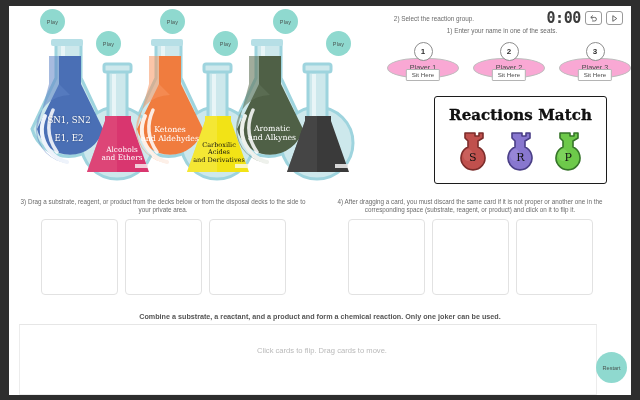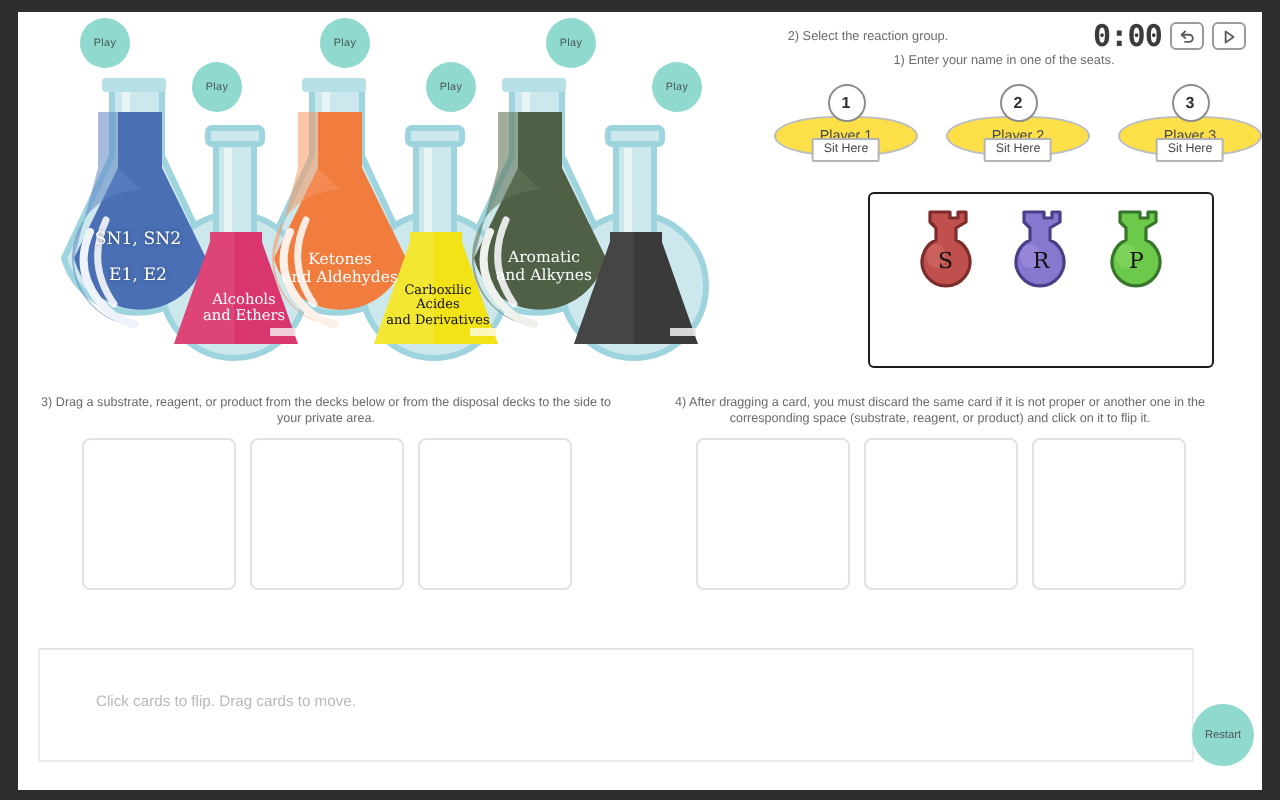--- a/index.html
+++ b/index.html
@@ -109,21 +109,21 @@
     line-height: 17px;
     font-weight: bold;
     position: relative;
     z-index: 3;
   }
   .seat-pill {
     margin-top: -3px;
     height: 20px;
     border: 1px solid #bdbdbd;
     border-radius: 50% / 60%;
-    background: #fde047;
+    background: #f9a8d4;
     font-size: 7.2px;
     color: #4a4a4a;
     line-height: 13px;
     padding-top: 2px;
     box-sizing: border-box;
     position: relative;
     z-index: 2;
   }
   .seat-sit {
     position: absolute;
@@ -212,25 +212,26 @@
     text-align: center;
     font-size: 7.2px;
     font-weight: bold;
     color: #555;
   }
 
   
   .private-area {
     position: absolute;
     left: 10px; top: 318px;
-    width: 578px; height: 57px;
+    width: 578px; height: 71px;
     border: 1px solid #ececec;
     border-top-color: #e6e6e6;
     background: #fff;
     box-sizing: border-box;
+    text-align: center;
     padding-left: 28px;
   }
   .private-line {
     color: #b9b9b9;
     font-size: 7.6px;
     margin-top: 21px;
   }
   .private-line.second { margin-top: 9px; }
 
   .restart-btn {
@@ -445,20 +446,21 @@
         <div class="seat-sit">Sit Here</div>
       </div>
       <div class="seat" style="left:172px;">
         <div class="seat-num">3</div>
         <div class="seat-pill">Player 3</div>
         <div class="seat-sit">Sit Here</div>
       </div>
     </div>
 
     <div class="title-card">
+      <h1>Reactions Match</h1>
       <div class="title-flasks">
         <div class="tf">
           <svg width="40" height="42" viewBox="0 0 40 42" aria-hidden="true">
             <path d="M12 4 L22 4 L22 7 L26 7 L26 4 L30 4 L30 9 L25 12 L25 18 A12 12 0 1 1 15 18 L15 12 L12 9 Z" fill="#c0504d" stroke="#7c2d2b" stroke-width="1.6" stroke-linejoin="round"></path>
             <ellipse cx="15" cy="26" rx="5" ry="6" fill="#d36f6c" opacity=".5"></ellipse>
           </svg>
           <div class="letter">S</div>
         </div>
         <div class="tf">
           <svg width="40" height="42" viewBox="0 0 40 42" aria-hidden="true">
@@ -488,20 +490,21 @@
 
     <div class="deck-section" style="left:310px; top:192px; width:302px;">
       <div class="deck-title">4) After dragging a card, you must discard the same card if it is not proper or another one in the corresponding space (substrate, reagent, or product) and click on it to flip it.</div>
       <div class="slot-row">
         <div class="slot"></div>
         <div class="slot"></div>
         <div class="slot"></div>
       </div>
     </div>
 
+    <div class="combine">Combine a substrate, a reactant, and a product and form a chemical reaction. Only one joker can be used.</div>
 
     <div class="private-area">
       <div class="private-line">Click cards to flip.   Drag cards to move.</div>
     </div>
 
   </div>
 
   <div class="restart-btn">
     <span>Restart</span>
   </div>

